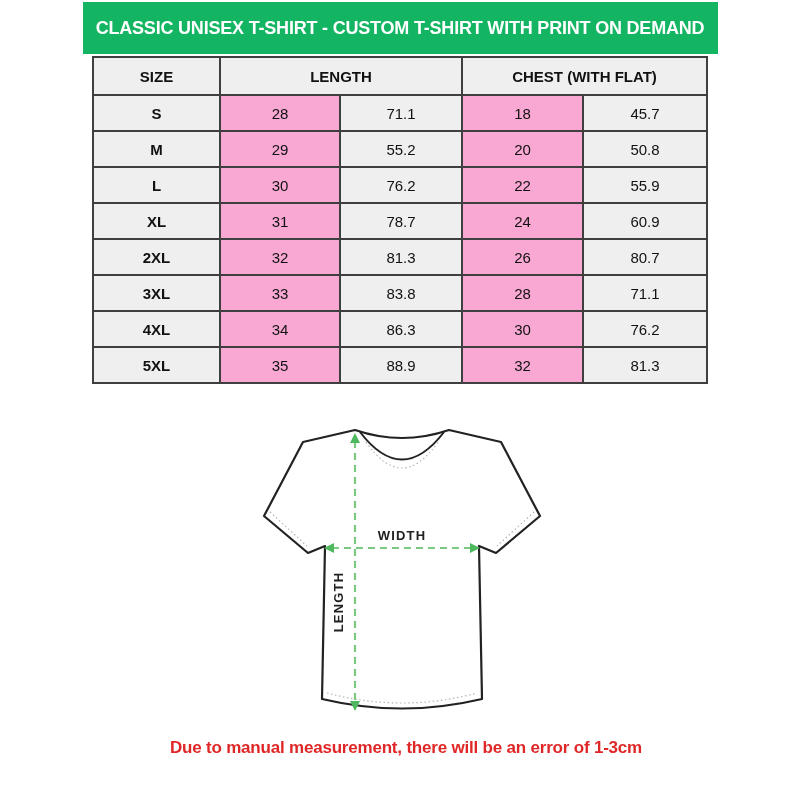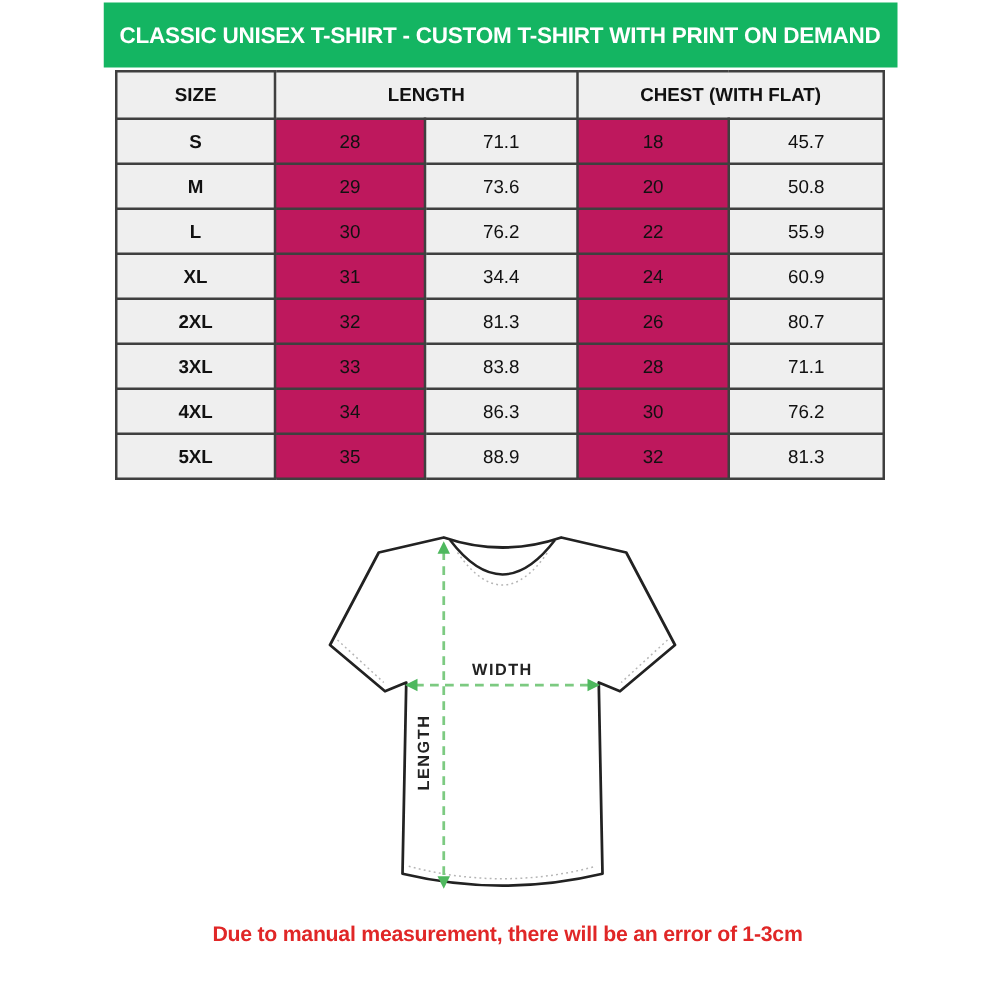--- a/index.html
+++ b/index.html
@@ -42,21 +42,21 @@
     table-layout: fixed;
   }
   table.size-table th,
   table.size-table td {
     border: 2px solid var(--border-dark, #3f3f3f);
     text-align: center;
     vertical-align: middle;
     font-size: 15px;
     color: #111;
     padding: 0;
-    background: #be185d;
+    background: #f9a8d4;
   }
   table.size-table th {
     height: 36px;
     font-weight: bold;
     background: var(--cell-gray, #efefef);
   }
   table.size-table td { height: 34px; font-weight: normal; }
   table.size-table td.shade { background: var(--cell-gray, #efefef); }
   table.size-table td.size { font-weight: bold; }
   col.c-size { width: 127px; }
@@ -140,35 +140,35 @@
         <tr>
           <td class="size shade">S</td>
           <td>28</td>
           <td class="shade">71.1</td>
           <td>18</td>
           <td class="shade">45.7</td>
         </tr>
         <tr>
           <td class="size shade">M</td>
           <td>29</td>
-          <td class="shade">73.6</td>
+          <td class="shade">55.2</td>
           <td>20</td>
           <td class="shade">50.8</td>
         </tr>
         <tr>
           <td class="size shade">L</td>
           <td>30</td>
           <td class="shade">76.2</td>
           <td>22</td>
           <td class="shade">55.9</td>
         </tr>
         <tr>
           <td class="size shade">XL</td>
           <td>31</td>
-          <td class="shade">34.4</td>
+          <td class="shade">78.7</td>
           <td>24</td>
           <td class="shade">60.9</td>
         </tr>
         <tr>
           <td class="size shade">2XL</td>
           <td>32</td>
           <td class="shade">81.3</td>
           <td>26</td>
           <td class="shade">80.7</td>
         </tr>

